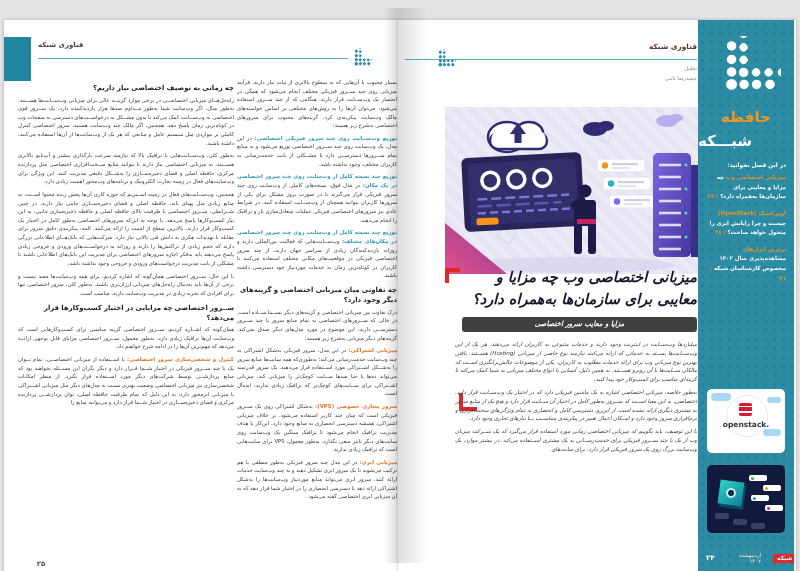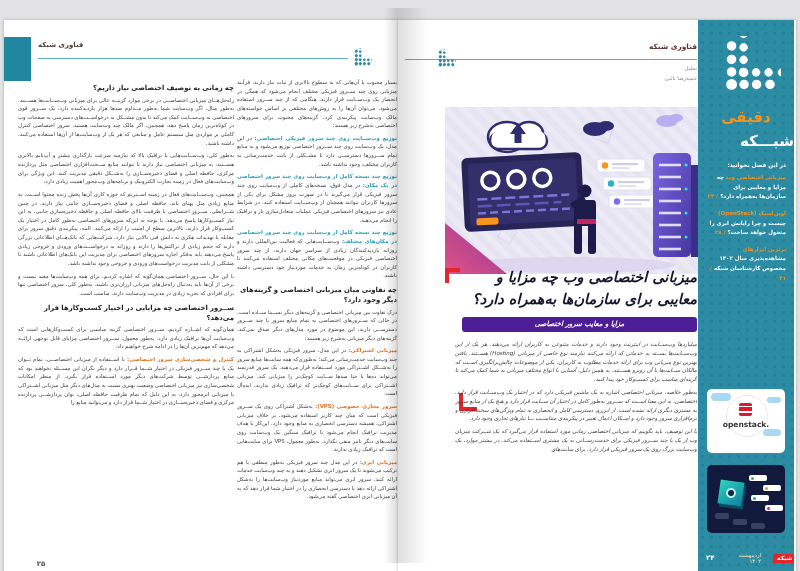--- a/index.html
+++ b/index.html
@@ -31,32 +31,32 @@
   .redlogo{background:#e3262c;color:#fff;font-size:6px;font-weight:bold;direction:rtl;padding:1px 4px 2px 4px;transform:skewX(-8deg);line-height:1;}
 
   
   .rp-sec{position:absolute;right:99px;top:22px;font-size:7.4px;font-weight:bold;color:#5d3029;direction:rtl;}
   .rp-kicker{position:absolute;right:99px;top:44px;font-size:5.4px;color:#8a8a8a;direction:rtl;text-align:right;line-height:1.8;}
   .logo-sm{position:absolute;color:#2b8ca4;}
   .illus{position:absolute;left:47px;top:87px;width:253px;height:167px;background:#eceaf5;overflow:hidden;
          background-image:repeating-linear-gradient(45deg,rgba(125,115,205,.05) 0 6px,transparent 6px 12px);}
   .rp-body{position:absolute;left:57px;top:246px;width:242px;height:300px;overflow:hidden;font-style:italic;}
   .rp-title{direction:rtl;text-align:right;font-size:14.5px;line-height:1.55;font-weight:bold;color:#15152b;letter-spacing:-.3px;margin:0 0 6px 0;}
-  .badge{background:#4c1d95;border-radius:3px;color:#fff;direction:rtl;text-align:center;font-size:7px;font-weight:bold;padding:3.5px 0;margin:0 0 8px 7px;}
+  .badge{background:#404040;border-radius:3px;color:#fff;direction:rtl;text-align:center;font-size:7px;font-weight:bold;padding:3.5px 0;margin:0 0 8px 7px;}
   .rp-lead{font-size:5.5px;}
   .corner{position:absolute;}
   .corner-a{left:47px;top:248px;width:11px;height:11px;border-top:4px solid #e3262c;border-left:4px solid #e3262c;}
   .corner-b{left:61px;top:373px;width:14px;height:14px;border-bottom:4px solid #e3262c;border-left:4px solid #e3262c;}
 
   
   .sidebar{position:absolute;left:300px;top:0;width:96px;height:555px;background:#2b8ca4;
            background-image:radial-gradient(circle,rgba(10,60,75,.13) 1.6px,transparent 1.8px);background-size:9px 9px;overflow:hidden;}
   .sb-logo{position:absolute;left:13px;top:16px;}
   .sb-t1{position:absolute;left:0;top:88px;width:96px;text-align:center;font-size:15px;font-weight:bold;color:#f7941d;direction:rtl;}
-  .sb-t2{position:absolute;left:0;top:112px;width:96px;text-align:right;font-size:15px;font-weight:bold;color:#ffffff;direction:rtl;letter-spacing:1px;}
+  .sb-t2{position:absolute;left:0;top:112px;width:96px;text-align:left;font-size:15px;font-weight:bold;color:#ffffff;direction:rtl;letter-spacing:1px;}
   .sb-toc{position:absolute;left:8px;top:142px;width:80px;direction:rtl;text-align:right;color:#fff;}
   .sb-toc .intro{font-size:5.8px;font-weight:bold;margin-bottom:5px;}
   .sb-item{font-size:5.5px;line-height:1.75;margin-bottom:7px;font-weight:bold;}
   .sb-item .lead{color:#f7941d;}
   .sb-item .pg{color:#f7941d;}
   .card{position:absolute;left:9px;width:78px;border-radius:5px;overflow:hidden;}
   .card-os{top:369px;height:64px;background:#fff;}
   .os-ring{position:absolute;left:19px;top:6px;width:40px;height:40px;border:1px solid #e8e8e8;border-radius:50%;}
   .os-logo{position:absolute;left:32px;top:14px;width:13px;height:13px;background:#da1a32;border-radius:2px;
            background-image:linear-gradient(#da1a32 0 3px,#fff 3px 4.5px,#da1a32 4.5px 8.5px,#fff 8.5px 10px,#da1a32 10px 13px);}
@@ -258,21 +258,21 @@
       <p>میلیاردها وب‌ســایت در اینترنت وجود دارند و خدمات متنوعی به کاربران ارائه می‌دهند. هر یک از این وب‌ســایت‌ها بســته به خدماتی که ارائه می‌کنند نیازمند نوع خاصی از میزبانی (Hosting) هســتند. یافتن بهترین نوع میزبانی وب برای ارائه خدمات مطلوب به کاربران، یکی از موضوعات چالش‌برانگیزی اســت که مالکان ســایت‌ها با آن روبرو هســتند. به همین دلیل، آشنایی با انواع مختلف میزبانی به شما کمک می‌کند تا گزینه‌ای مناسب برای کسب‌وکار خود پیدا کنید.</p>
       <p>به‌طور خلاصه، میزبانی اختصاصی اشاره به یک ماشین فیزیکی دارد که در اختیار یک وب‌ســایت قرار دارد. اختصاصی، به این معنا اســت که ســرور به‌طور کامل در اختیار آن ســایت قرار دارد و هیچ یک از منابع سرور به مشتری دیگری ارائه نشده است. از این‌رو، دسترسی کامل و انحصاری به تمام ویژگی‌های سخت‌افزاری و نرم‌افزاری سرور وجود دارد و امــکان اعمال تغییر در پیکربندی متناســب بــا نیازهای تجاری وجود دارد.</p>
       <p>با این توصیف، باید بگوییم که میزبانی اختصاصی زمانی مورد استفاده قرار می‌گیرد که یک شــرکت میزبان وب از یک یا چند ســرور فیزیکی برای خدمت‌رســانی به یک مشتری اســتفاده می‌کند. در بیشتر موارد، یک وب‌سایت بزرگ روی یک سرور فیزیکی قرار دارد. برای سایت‌های</p>
     </div>
   </div>
 
   <div class="sidebar">
     <svg class="sb-logo" width="70" height="68" style="color:#ffffff">
         <use href="#dotlogo"></use>
       </svg>
-    <div class="sb-t1">دقیقی</div>
+    <div class="sb-t1">حافظه</div>
     <div class="sb-t2">شبـــکه</div>
 
     <div class="sb-toc">
       <div class="intro">در این فصل بخوانید:</div>
       <div class="sb-item">
         <span class="lead">میزبانی اختصاصی وب</span>
         <span>چه مزایا و معایبی برای سازمان‌ها به‌همراه دارد؟</span>
         <span class="pg">/ ۲۴</span>
       </div>
       <div class="sb-item">

